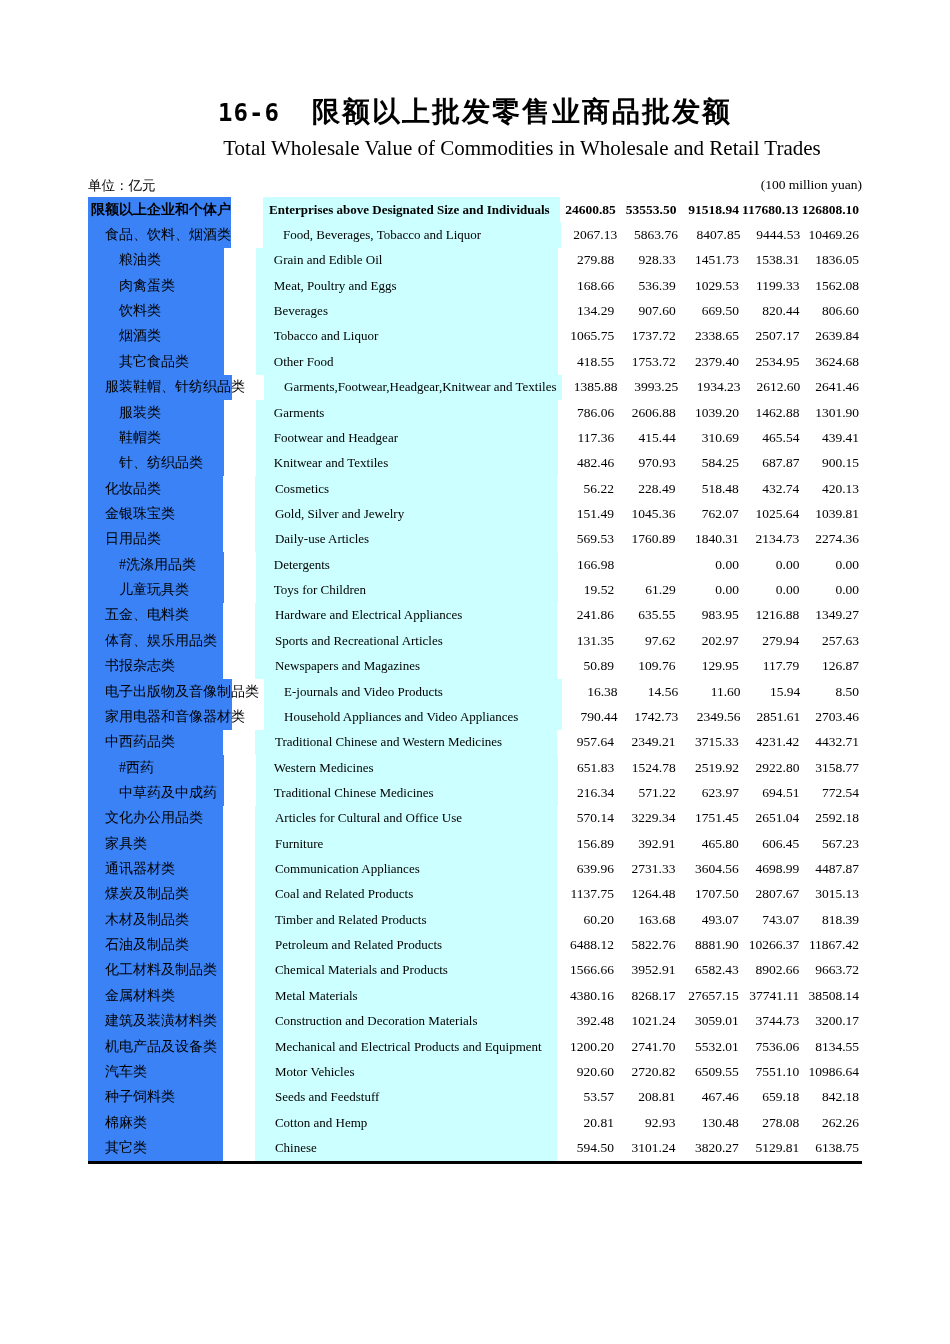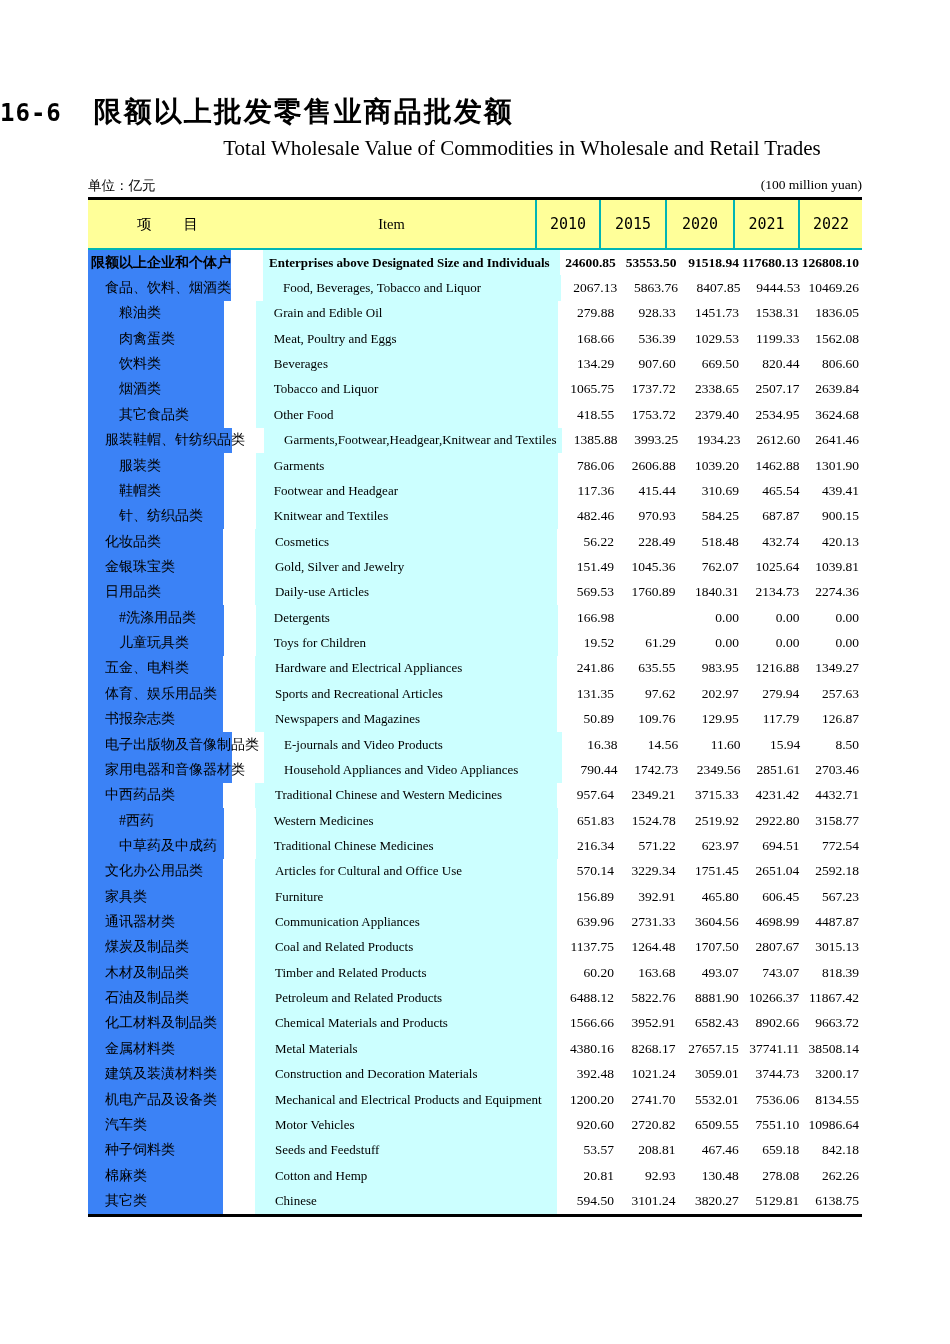--- a/index.html
+++ b/index.html
@@ -1,20 +1,20 @@
 <!DOCTYPE html>
 <html><head>
 <meta charset="utf-8">
 <style>
   html,body{margin:0;padding:0;background:#ffffff;}
   .page{position:relative;width:950px;height:1344px;background:#ffffff;overflow:hidden;
         font-family:"Liberation Serif","DejaVu Serif",serif;color:#000;}
 
   .title-row{position:absolute;top:93px;left:0;width:100%;display:flex;
-             align-items:baseline;gap:32px;}
+             justify-content:center;align-items:baseline;gap:32px;}
   .table-no{font-family:"DejaVu Sans Mono",monospace;font-weight:bold;font-size:24px;letter-spacing:1px;}
   .title-cn{font-family:"DejaVu Sans","Liberation Sans",sans-serif;font-weight:bold;
             font-size:28px;letter-spacing:2px;}
   .subtitle{position:absolute;top:136px;left:0;width:100%;text-align:center;
             font-size:21px;font-family:"Liberation Serif",serif;padding-left:47px;}
 
   .unit-left{position:absolute;top:177px;left:88px;font-size:13.5px;}
   .unit-right{position:absolute;top:177px;right:88px;font-size:13.5px;}
 
   .table{position:absolute;left:88px;top:197px;width:774px;}
@@ -55,29 +55,20 @@
     <span class="table-no">16-6</span>
     <span class="title-cn">限额以上批发零售业商品批发额</span>
   </div>
 
   <div class="subtitle">Total Wholesale Value of Commodities in Wholesale and Retail Trades</div>
 
   <div class="unit-left">单位：亿元</div>
   <div class="unit-right">(100 million yuan)</div>
 
   <div class="table">
-    <div class="thead">
-      <div class="th-cn">项　　目</div>
-      <div class="th-item">Item</div>
-      <div class="th-year y0">2010</div>
-      <div class="th-year y1">2015</div>
-      <div class="th-year y2">2020</div>
-      <div class="th-year y3">2021</div>
-      <div class="th-year y4">2022</div>
-    </div>
     <div class="tbody">
         <div class="row lvl0 bold">
     <div class="cn-cell">限额以上企业和个体户</div>
     <div class="en-cell">Enterprises above Designated Size and Individuals</div>
     <div class="val y0">24600.85</div>
     <div class="val y1">53553.50</div>
     <div class="val y2">91518.94</div>
     <div class="val y3">117680.13</div>
     <div class="val y4">126808.10</div>
   </div>

